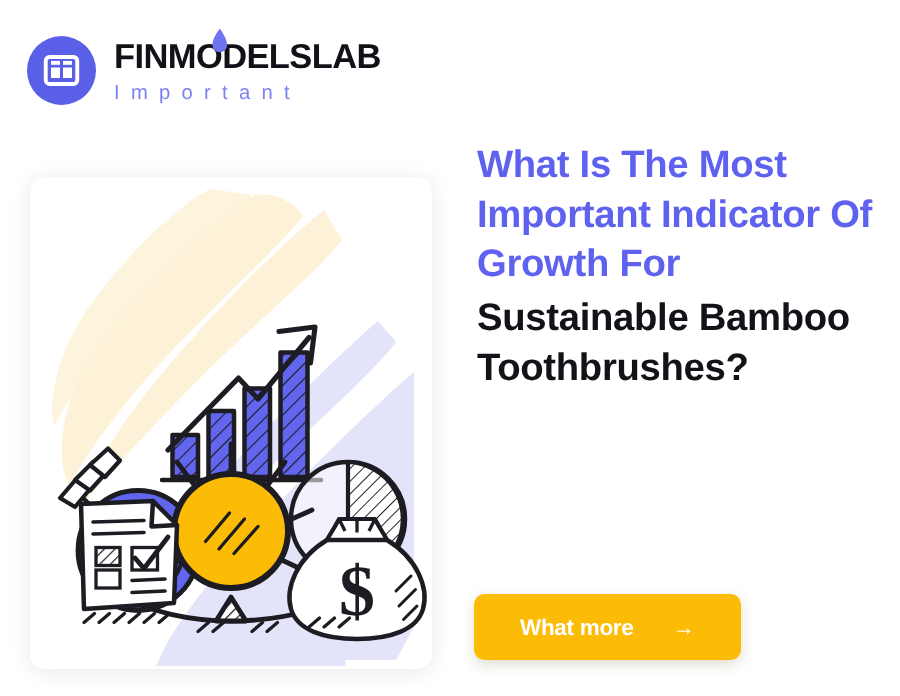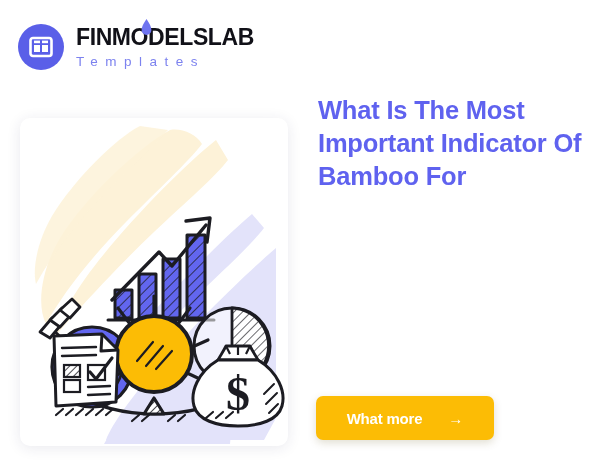--- a/index.html
+++ b/index.html
@@ -139,21 +139,21 @@
         <rect x="14" y="11" width="6" height="7" fill="#ffffff"></rect>
         <rect x="6" y="6.6" width="6" height="2.6" fill="#ffffff"></rect>
         <rect x="14" y="6.6" width="6" height="2.6" fill="#ffffff"></rect>
       </svg>
     </div>
     <div class="logo-text">
       <svg class="logo-drop" viewBox="0 0 11 20" aria-hidden="true">
         <path d="M5.5 0 C8.6 4.5 10.4 8 10.4 11 A4.9 4.9 0 0 1 0.6 11 C0.6 8 2.4 4.5 5.5 0 Z" fill="#6f74f0"></path>
       </svg>
       <div class="logo-word">FINMODELSLAB</div>
-      <div class="logo-sub">Templates</div>
+      <div class="logo-sub">Important</div>
     </div>
   </div>
 
   <div class="illus-card">
     <svg viewBox="0 0 268 328" xmlns="http://www.w3.org/2000/svg">
       <defs>
         <pattern id="hatchBlue" width="7" height="7" patternTransform="rotate(45)" patternUnits="userSpaceOnUse">
           <rect width="7" height="7" fill="#6266ef"></rect>
           <line x1="0" y1="0" x2="0" y2="7" stroke="#1c1c22" stroke-width="1.5"></line>
         </pattern>
@@ -272,21 +272,22 @@
         <line x1="148" y1="303" x2="155" y2="297"></line>
         <line x1="158" y1="303" x2="165" y2="297"></line>
         <line x1="186" y1="300" x2="193" y2="294"></line>
         <line x1="196" y1="300" x2="203" y2="294"></line>
         <line x1="206" y1="300" x2="213" y2="294"></line>
       </g>
     </svg>
   </div>
 
   <div class="content">
-    <div class="headline">What Is The Most Important Indicator Of Bamboo For</div>
+    <div class="headline">What Is The Most Important Indicator Of Growth For</div>
+    <div class="subhead">Sustainable Bamboo Toothbrushes?</div>
   </div>
 
   <button class="cta">
     <span class="cta-label">What more</span>
     <span class="cta-arrow">→</span>
   </button>
 
 </div>
 
 </body></html>

